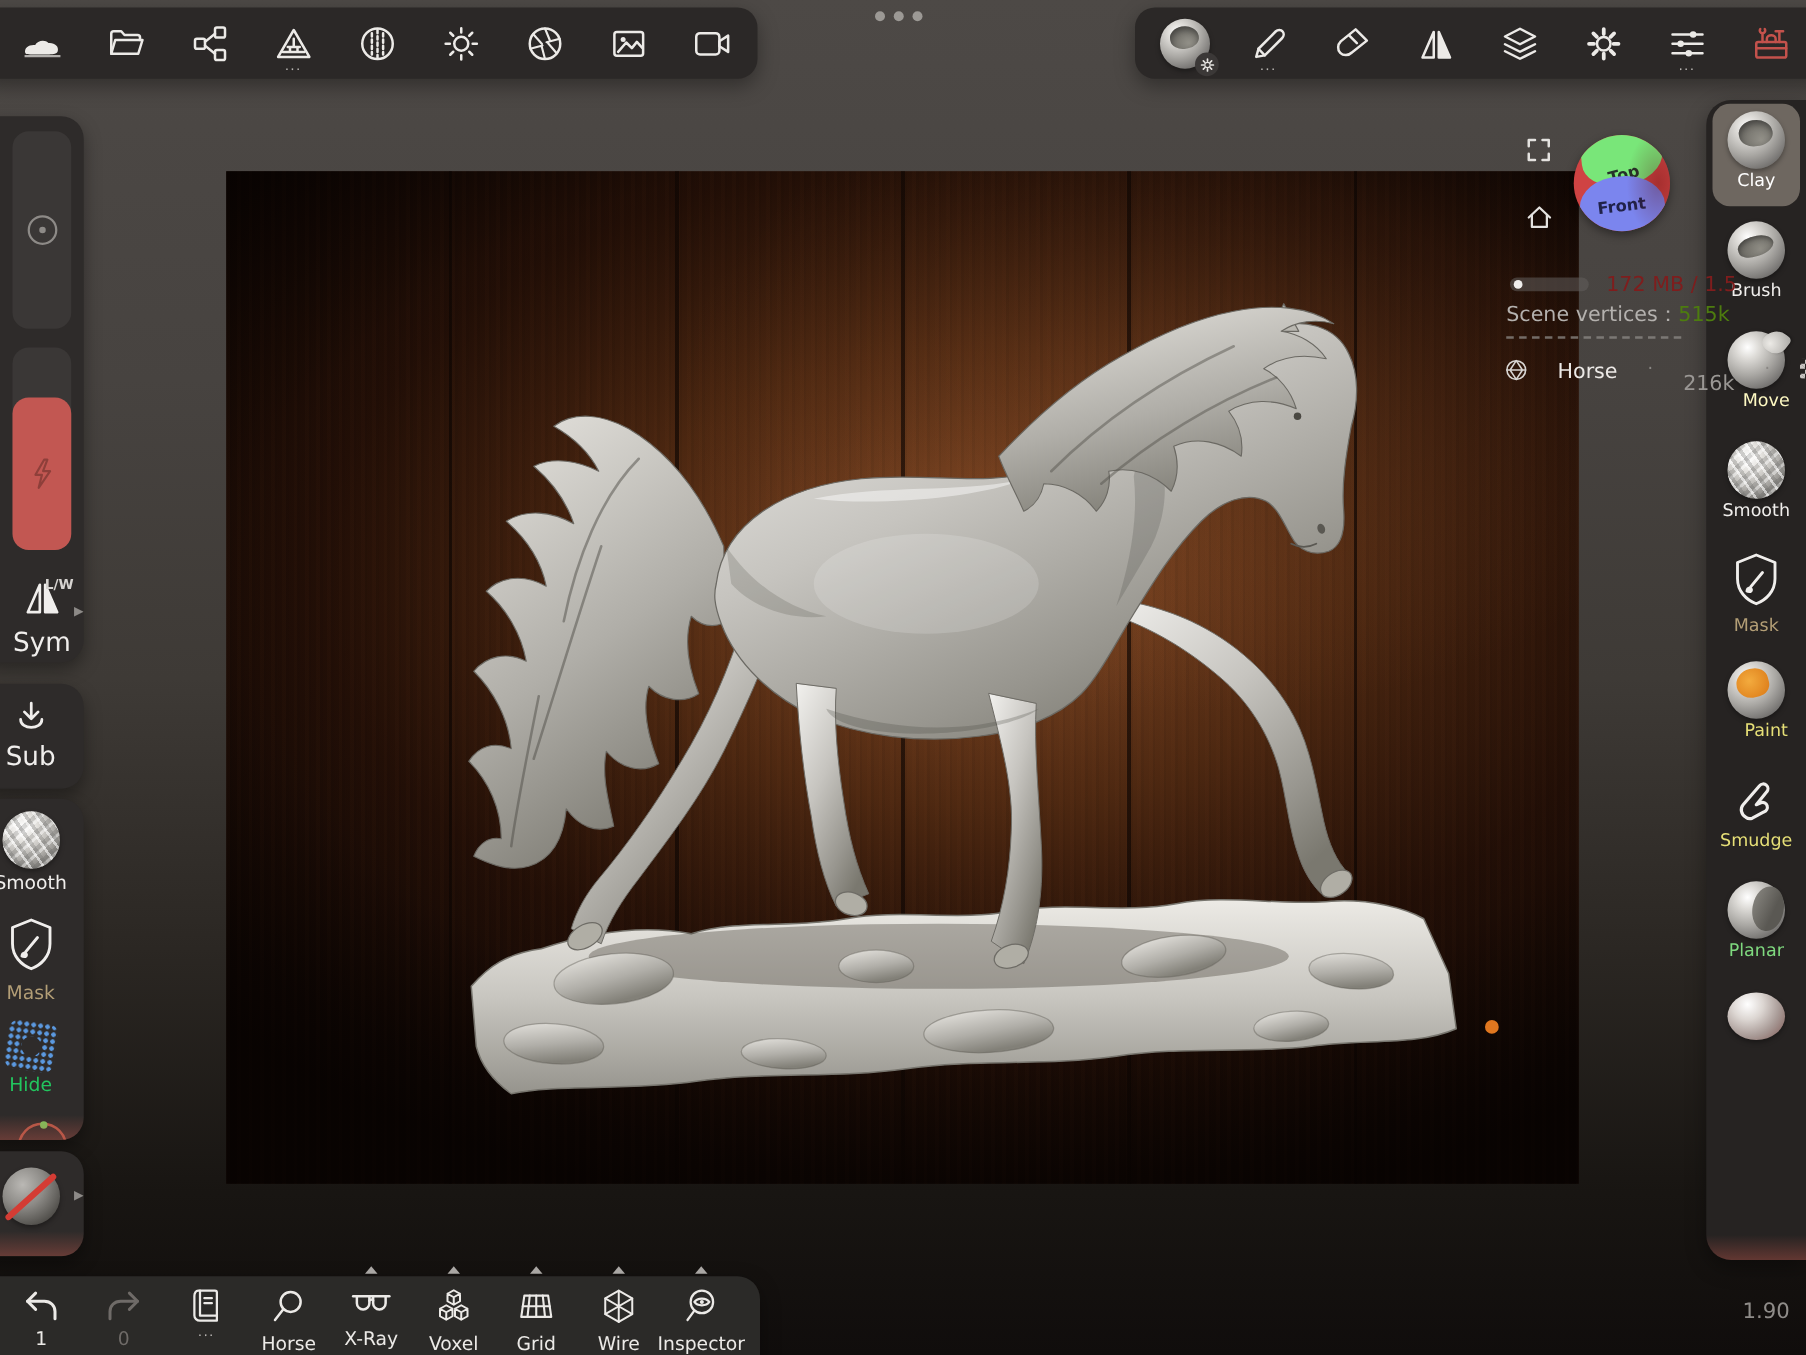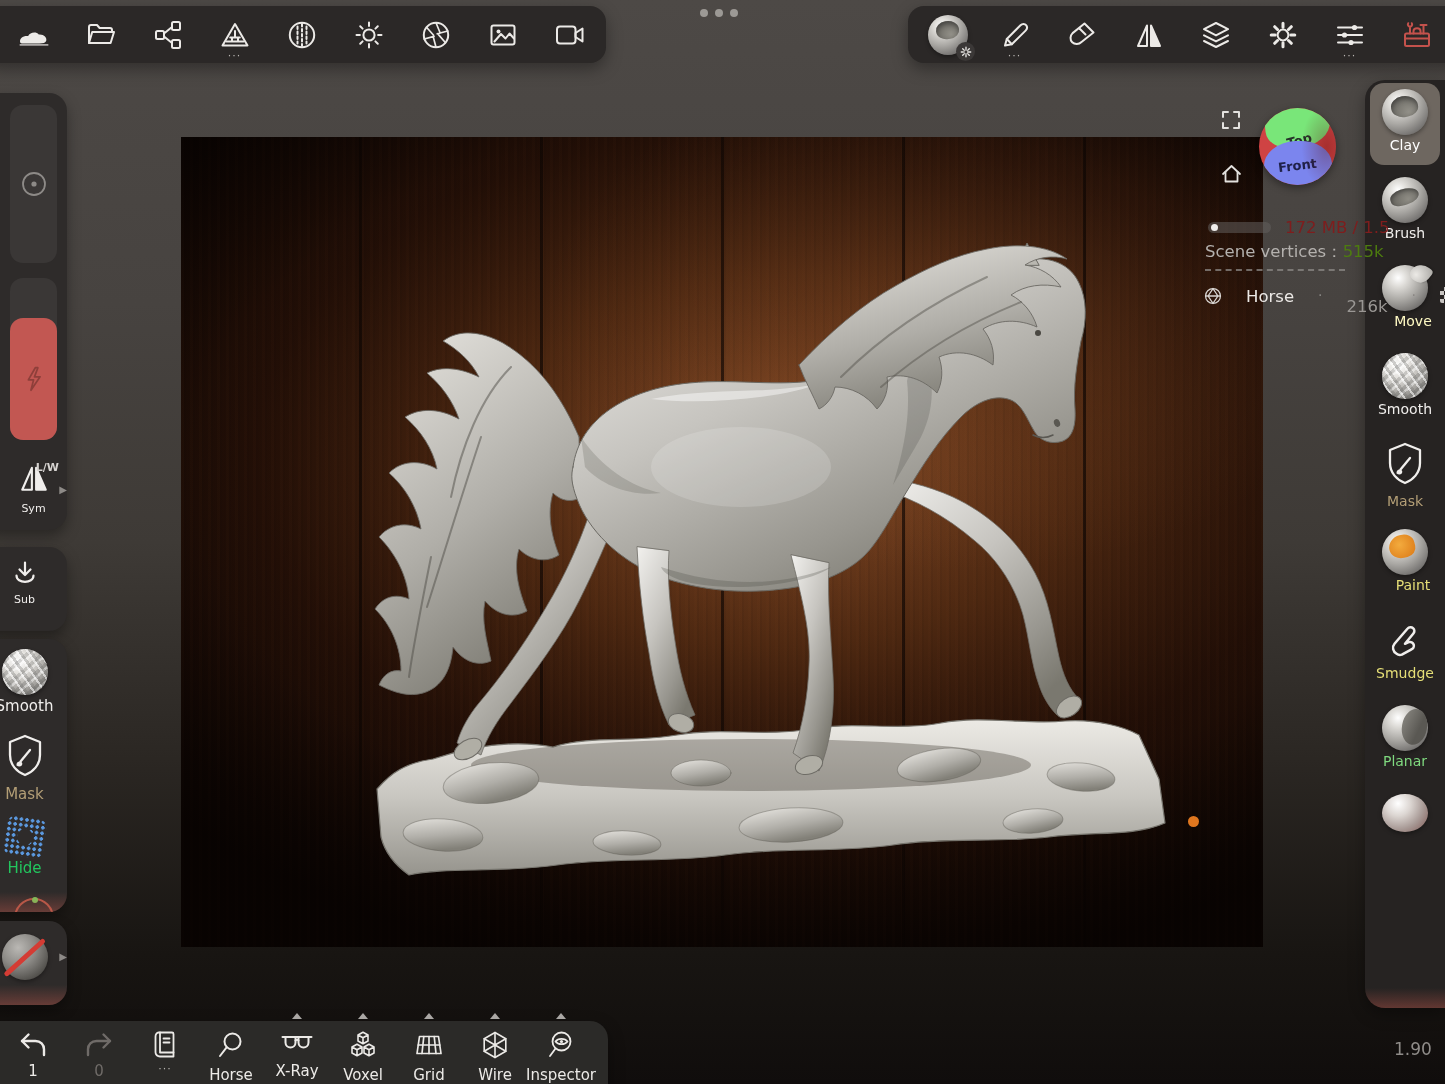--- a/index.html
+++ b/index.html
@@ -70,21 +70,21 @@
   #lp3 { top:639px; height:273px; }
   #lp4 { top:921px; height:84px; }
   .vslider { position:absolute; left:28px; width:47px; border-radius:13px; background:#3a3736; }
   #radius-slider { top:12px; height:158px; display:flex; align-items:center; justify-content:center; color:#8d8a87; }
   #intensity-slider { top:185px; height:162px; }
   .islider-fill { position:absolute; left:0; right:0; bottom:0; height:122px; border-radius:13px; background:#c25752;
     display:flex; align-items:center; justify-content:center; color:#8e3f3a; }
   .sym-block { position:absolute; left:18px; top:369px; width:67px; text-align:center; }
   .lw-label { position:absolute; right:8px; top:-1px; font-size:11px; font-weight:bold; color:#d6d3d0; }
   .caret-r { position:absolute; right:0px; top:22px; font-size:10px; color:#8d8a87; }
-  .ltool-label { font-size:11px; color:#f0eeec; margin-top:4px; text-align:center; }
+  .ltool-label { font-size:21px; color:#f0eeec; margin-top:4px; text-align:center; }
   .lcol { display:flex; flex-direction:column; align-items:center; }
   #lp2 .lcol { padding-top:12px; }
   .ltool { height:84px; display:flex; flex-direction:column; align-items:center; padding-top:10px; }
   .ltool .tool-label { font-size:15px; }
   .gizmo-peek { position:absolute; left:32px; bottom:-26px; width:40px; height:40px; border:2px solid rgba(205,95,75,.85); border-radius:50%; }
   .gizmo-peek i { position:absolute; left:16px; top:-3px; width:6px; height:6px; border-radius:50%; background:#7cc55a; }
   #lp4 .lcol { padding-top:13px; }
   .hide-dots { position:relative; width:40px; height:40px; border-radius:9px; transform:rotate(8deg);
     background-image:radial-gradient(#5b99e0 1.7px, rgba(0,0,0,0) 1.9px); background-size:5.6px 5.6px; }
   .hide-dots::after { content:""; position:absolute; inset:12px; background:#2e2b2a; border-radius:50%; }

